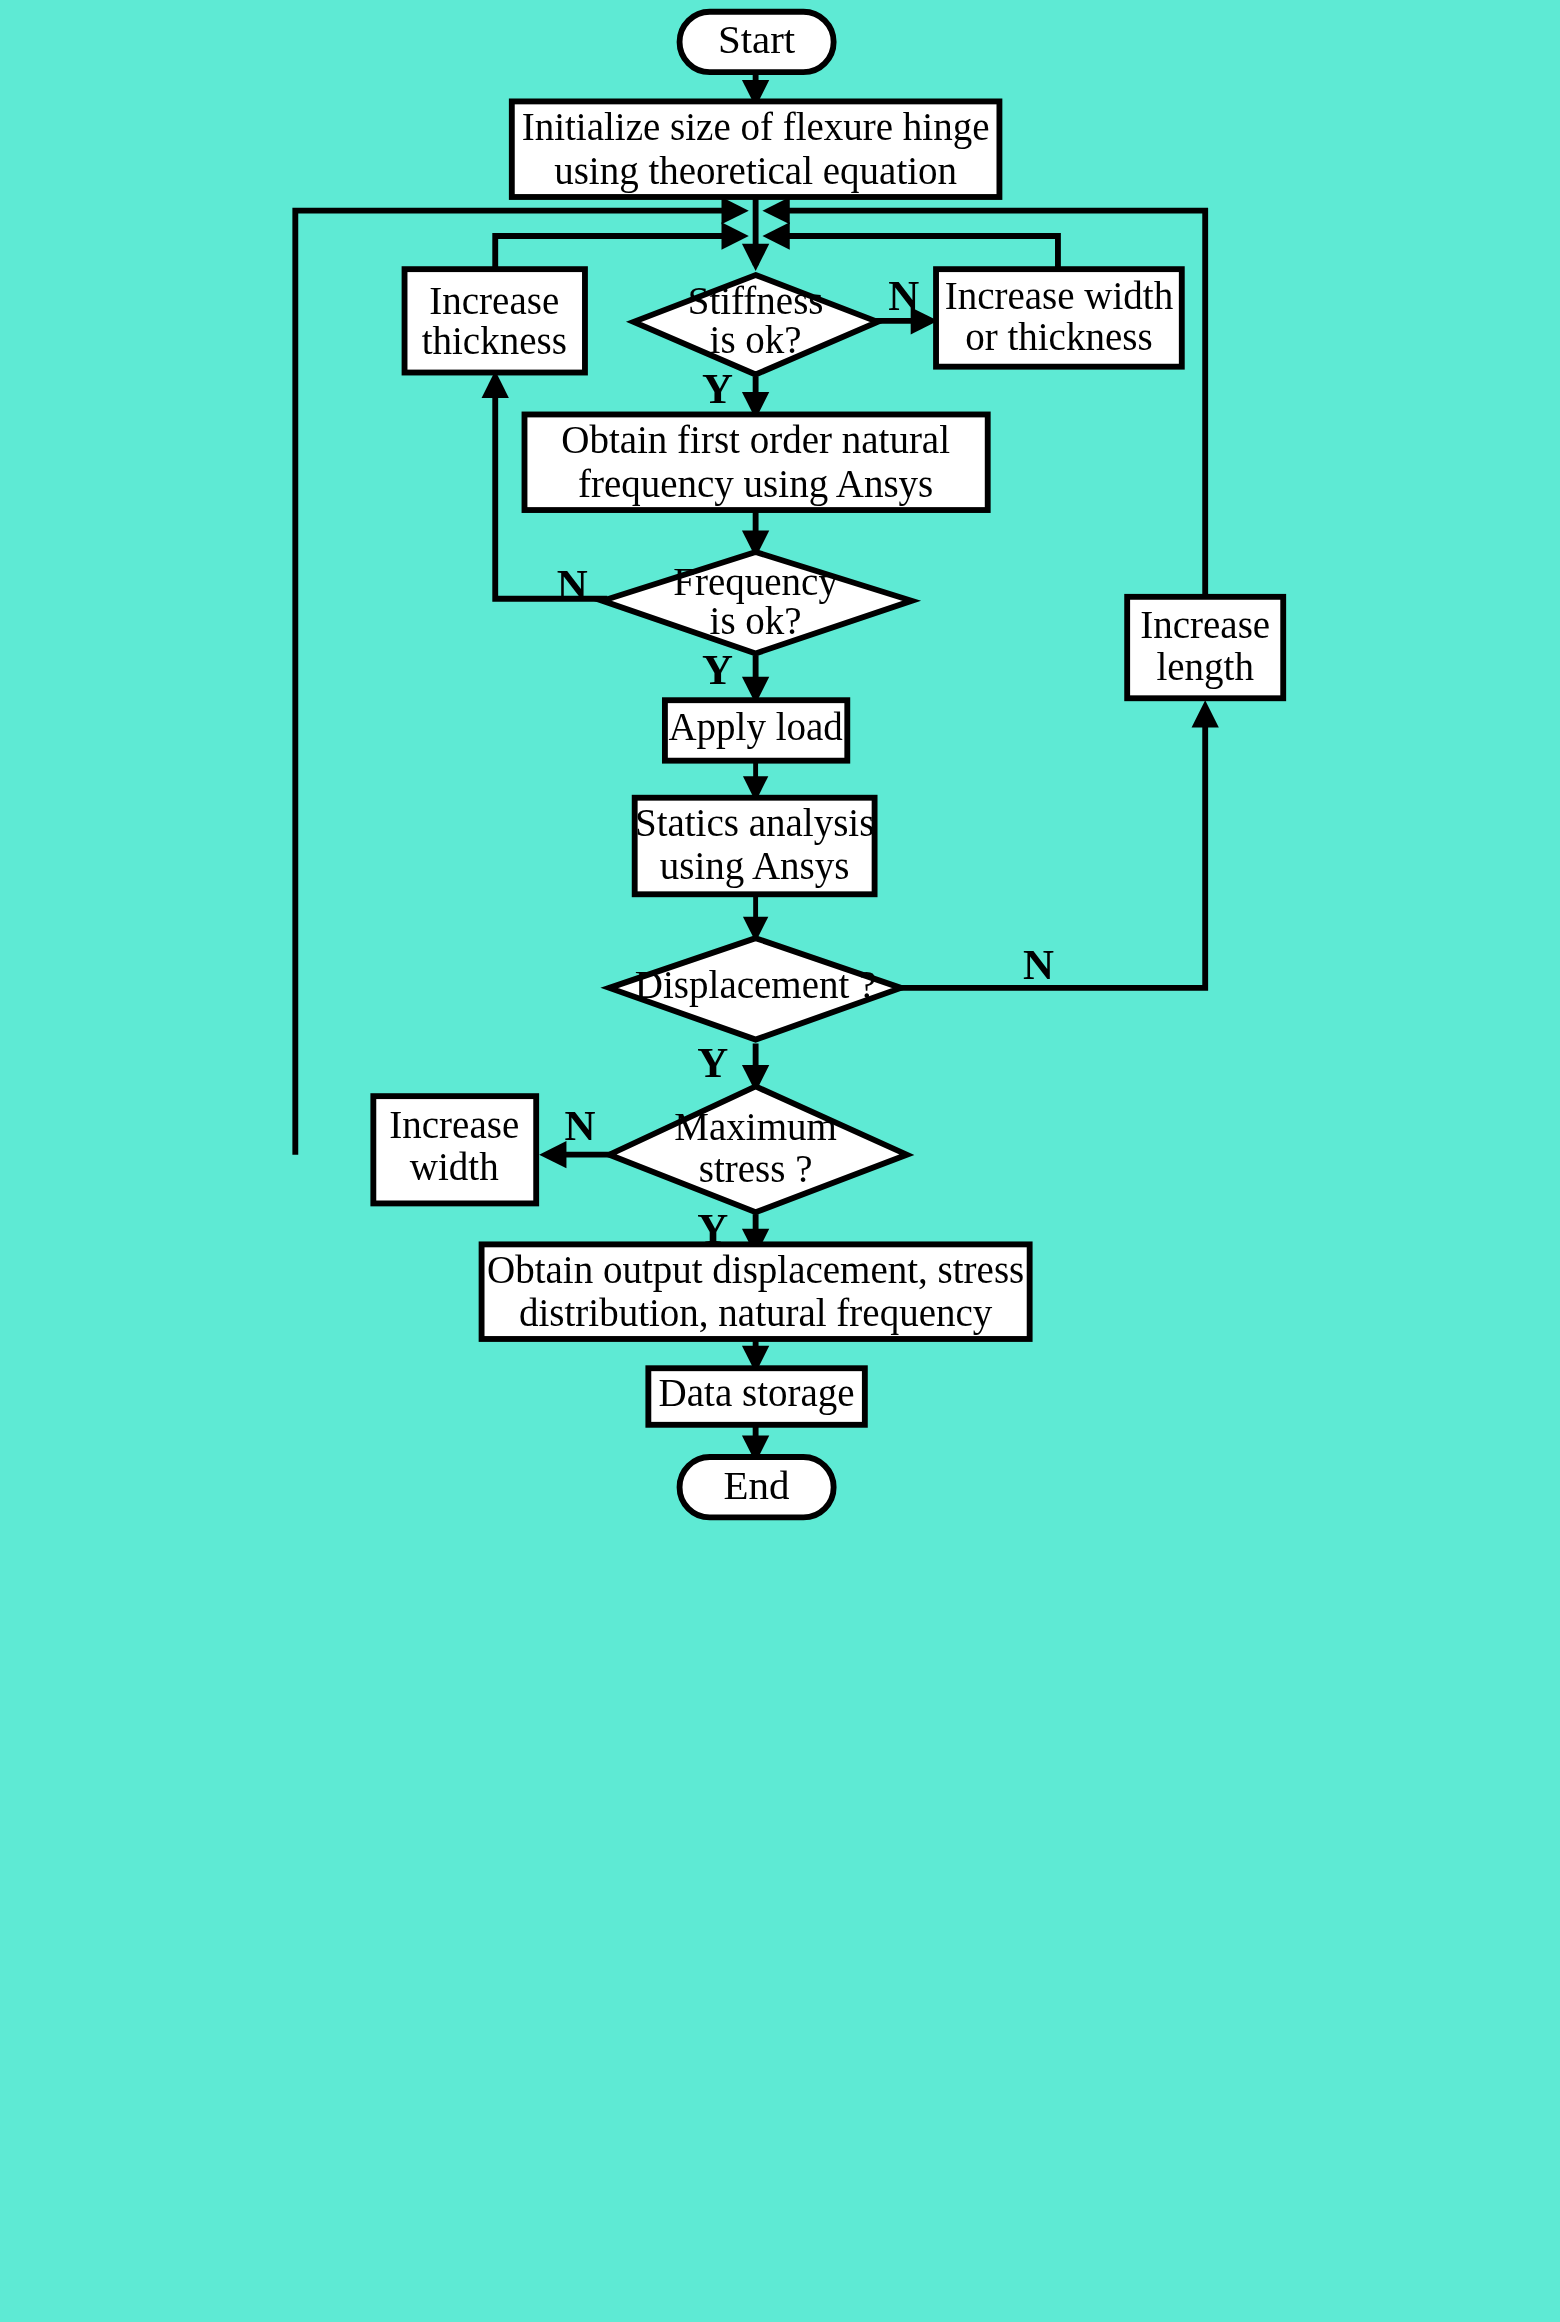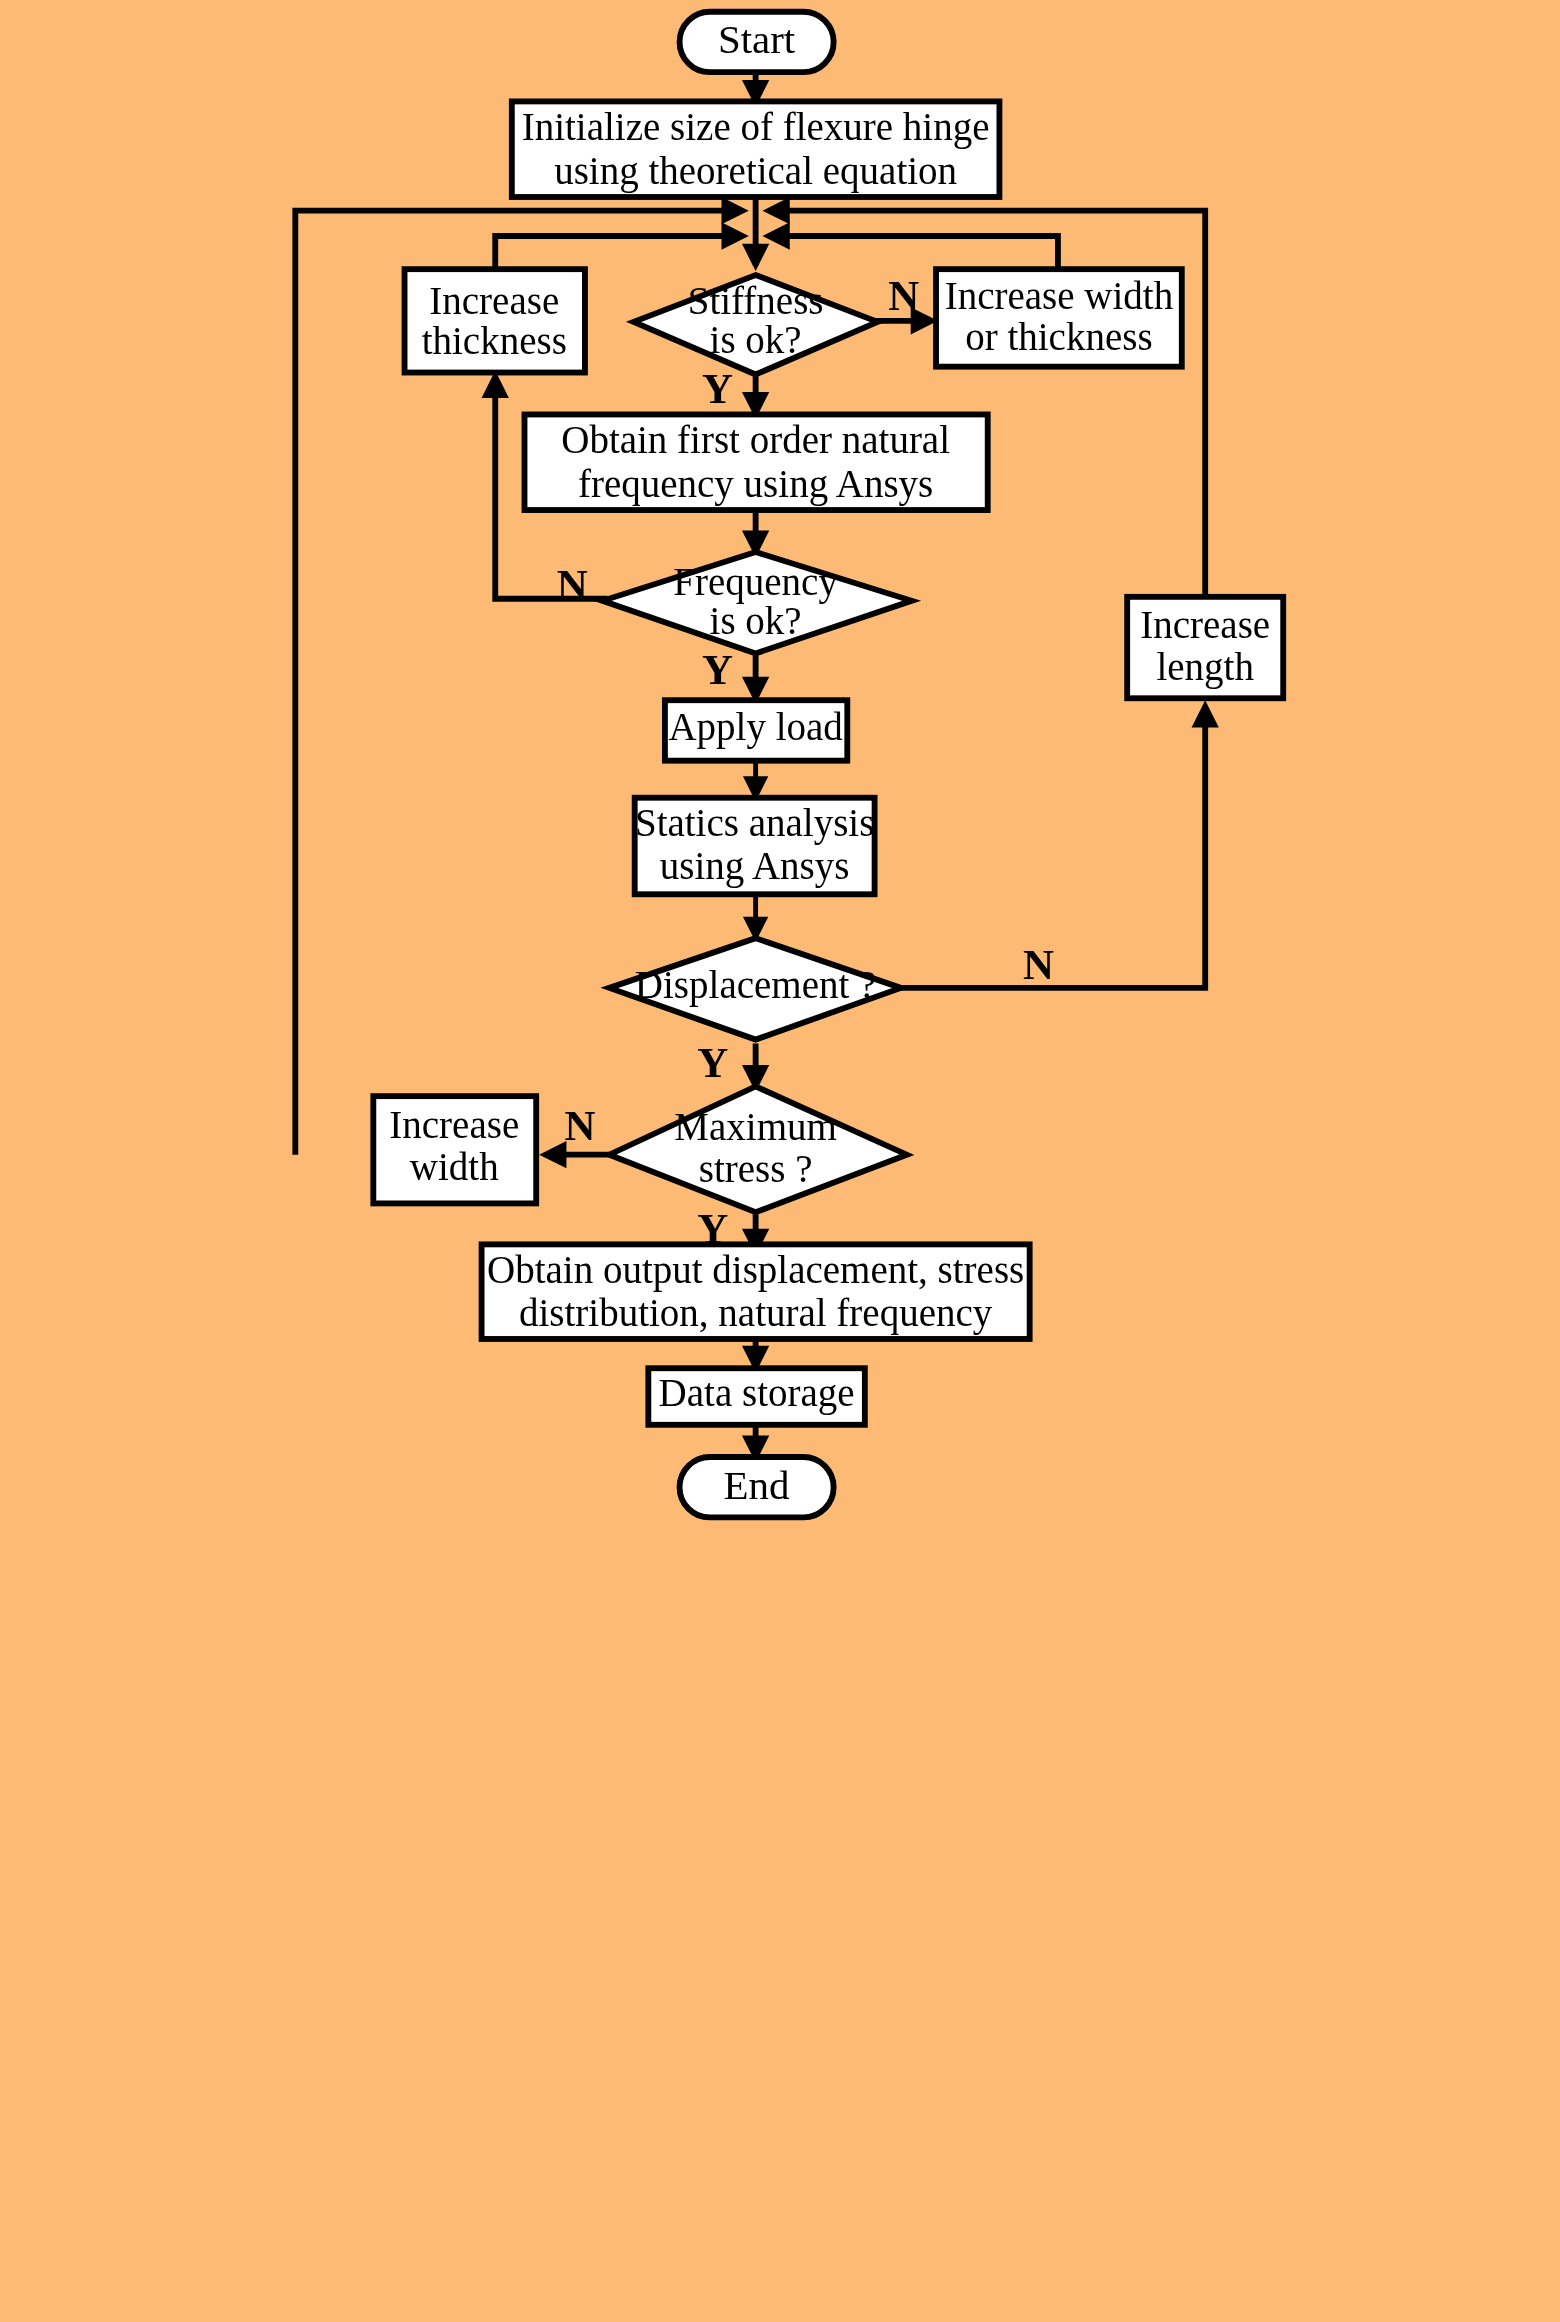--- a/index.html
+++ b/index.html
@@ -10,21 +10,21 @@
   body {
     width: 1560px;
     height: 2322px;
     font-family: "Liberation Serif", "DejaVu Serif", serif;
     overflow: hidden;
   }
   #flow-wrap {
     position: relative;
     width: 1560px;
     height: 2322px;
-    background: #fdba74;
+    background: #5eead4;
     text-align: center;
   }
   
   #flow-svg {
     position: absolute;
     left: 263px;
     top: 0;
     width: 1034px;
     height: 2322px;
     display: block;

